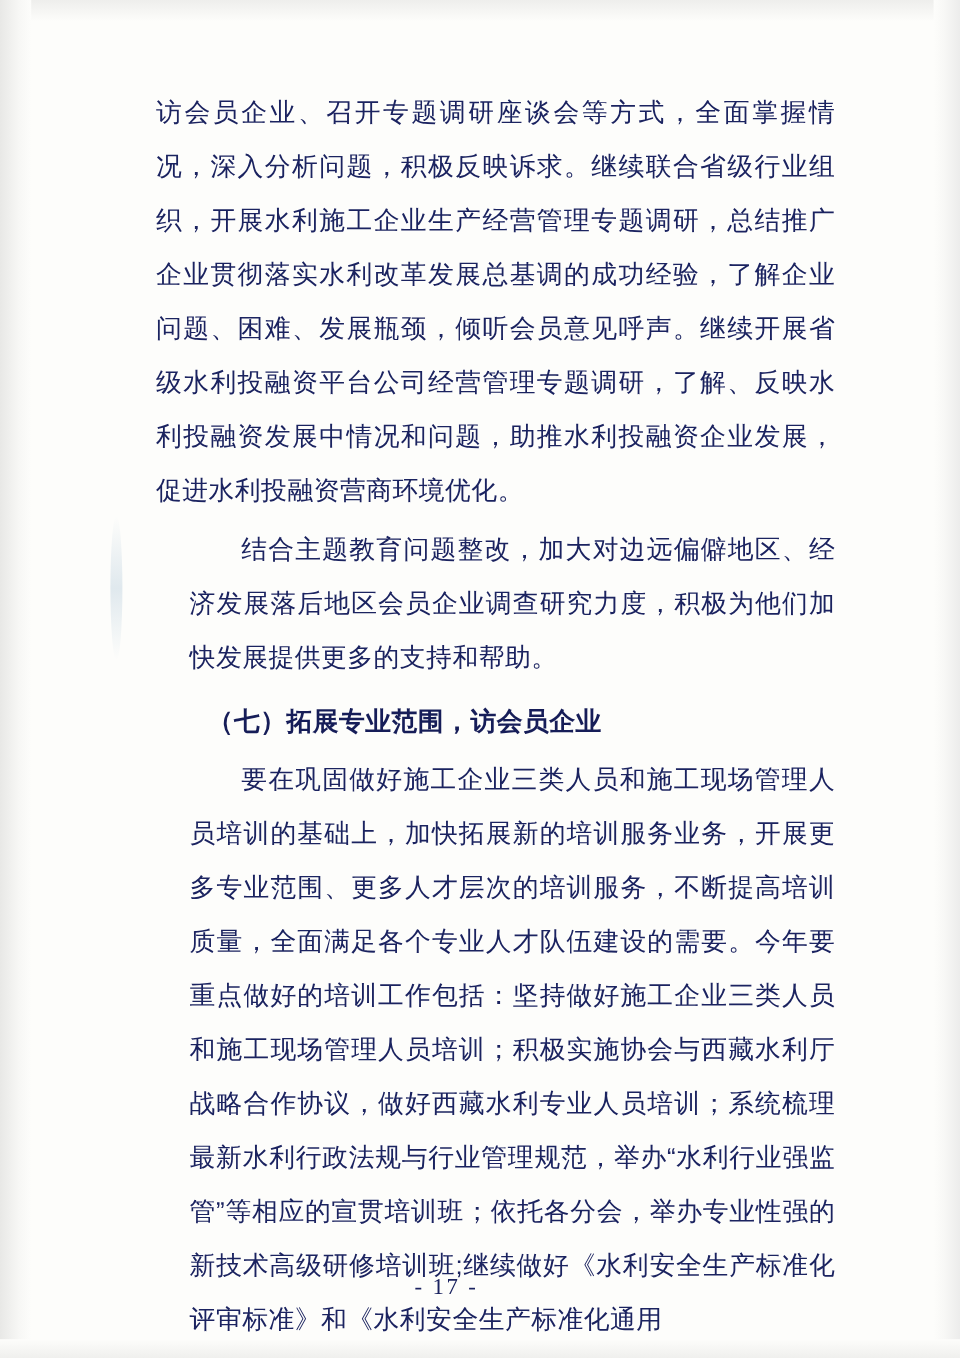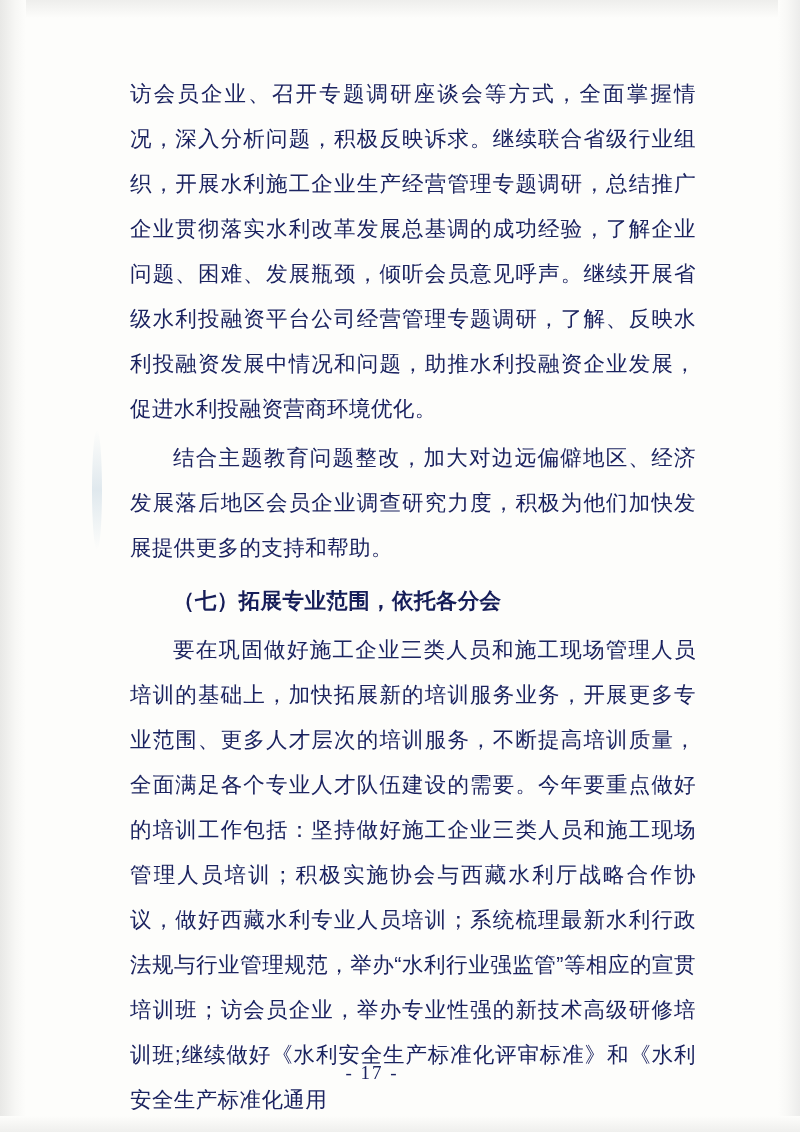--- a/index.html
+++ b/index.html
@@ -61,20 +61,21 @@
     line-height: 45px;
     letter-spacing: 0.4px;
     text-align: justify;
     text-justify: inter-ideograph;
     margin: 0 0 0 0;
     color: #1b2360;
     font-family: Liberation Sans, sans-serif;
   }
   .para.indent {
     text-indent: 2em;
+    margin-left: 28px;
   }
   .heading {
     font-size: 21.5px;
     line-height: 45px;
     letter-spacing: 0.4px;
     margin: 0;
     color: #161d58;
     font-weight: bold;
     text-indent: 2em;
     font-family: "Liberation Serif", "DejaVu Serif", serif;
@@ -112,19 +113,19 @@
   <div class="scan-edge-left"></div>
   <div class="scan-edge-right"></div>
   <div class="scan-edge-bottom"></div>
   <div class="smudge"></div>
 
   <div class="content">
     <p class="para">访会员企业、召开专题调研座谈会等方式，全面掌握情况，深入分析问题，积极反映诉求。继续联合省级行业组织，开展水利施工企业生产经营管理专题调研，总结推广企业贯彻落实水利改革发展总基调的成功经验，了解企业问题、困难、发展瓶颈，倾听会员意见呼声。继续开展省级水利投融资平台公司经营管理专题调研，了解、反映水利投融资发展中情况和问题，助推水利投融资企业发展，促进水利投融资营商环境优化。</p>
     <div class="spacer-sm"></div>
     <p class="para indent">结合主题教育问题整改，加大对边远偏僻地区、经济发展落后地区会员企业调查研究力度，积极为他们加快发展提供更多的支持和帮助。</p>
     <div class="spacer-md"></div>
-    <p class="heading">（七）拓展专业范围，依托各分会</p>
+    <p class="heading">（七）拓展专业范围，访会员企业</p>
     <div class="spacer-sm"></div>
-    <p class="para indent">要在巩固做好施工企业三类人员和施工现场管理人员培训的基础上，加快拓展新的培训服务业务，开展更多专业范围、更多人才层次的培训服务，不断提高培训质量，全面满足各个专业人才队伍建设的需要。今年要重点做好的培训工作包括：坚持做好施工企业三类人员和施工现场管理人员培训；积极实施协会与西藏水利厅战略合作协议，做好西藏水利专业人员培训；系统梳理最新水利行政法规与行业管理规范，举办“水利行业强监管”等相应的宣贯培训班；访会员企业，举办专业性强的新技术高级研修培训班;继续做好《水利安全生产标准化评审标准》和《水利安全生产标准化通用</p>
+    <p class="para indent">要在巩固做好施工企业三类人员和施工现场管理人员培训的基础上，加快拓展新的培训服务业务，开展更多专业范围、更多人才层次的培训服务，不断提高培训质量，全面满足各个专业人才队伍建设的需要。今年要重点做好的培训工作包括：坚持做好施工企业三类人员和施工现场管理人员培训；积极实施协会与西藏水利厅战略合作协议，做好西藏水利专业人员培训；系统梳理最新水利行政法规与行业管理规范，举办“水利行业强监管”等相应的宣贯培训班；依托各分会，举办专业性强的新技术高级研修培训班;继续做好《水利安全生产标准化评审标准》和《水利安全生产标准化通用</p>
   </div>
 
   <div class="page-number">- 17 -</div>
 </div>
 
 </body></html>

